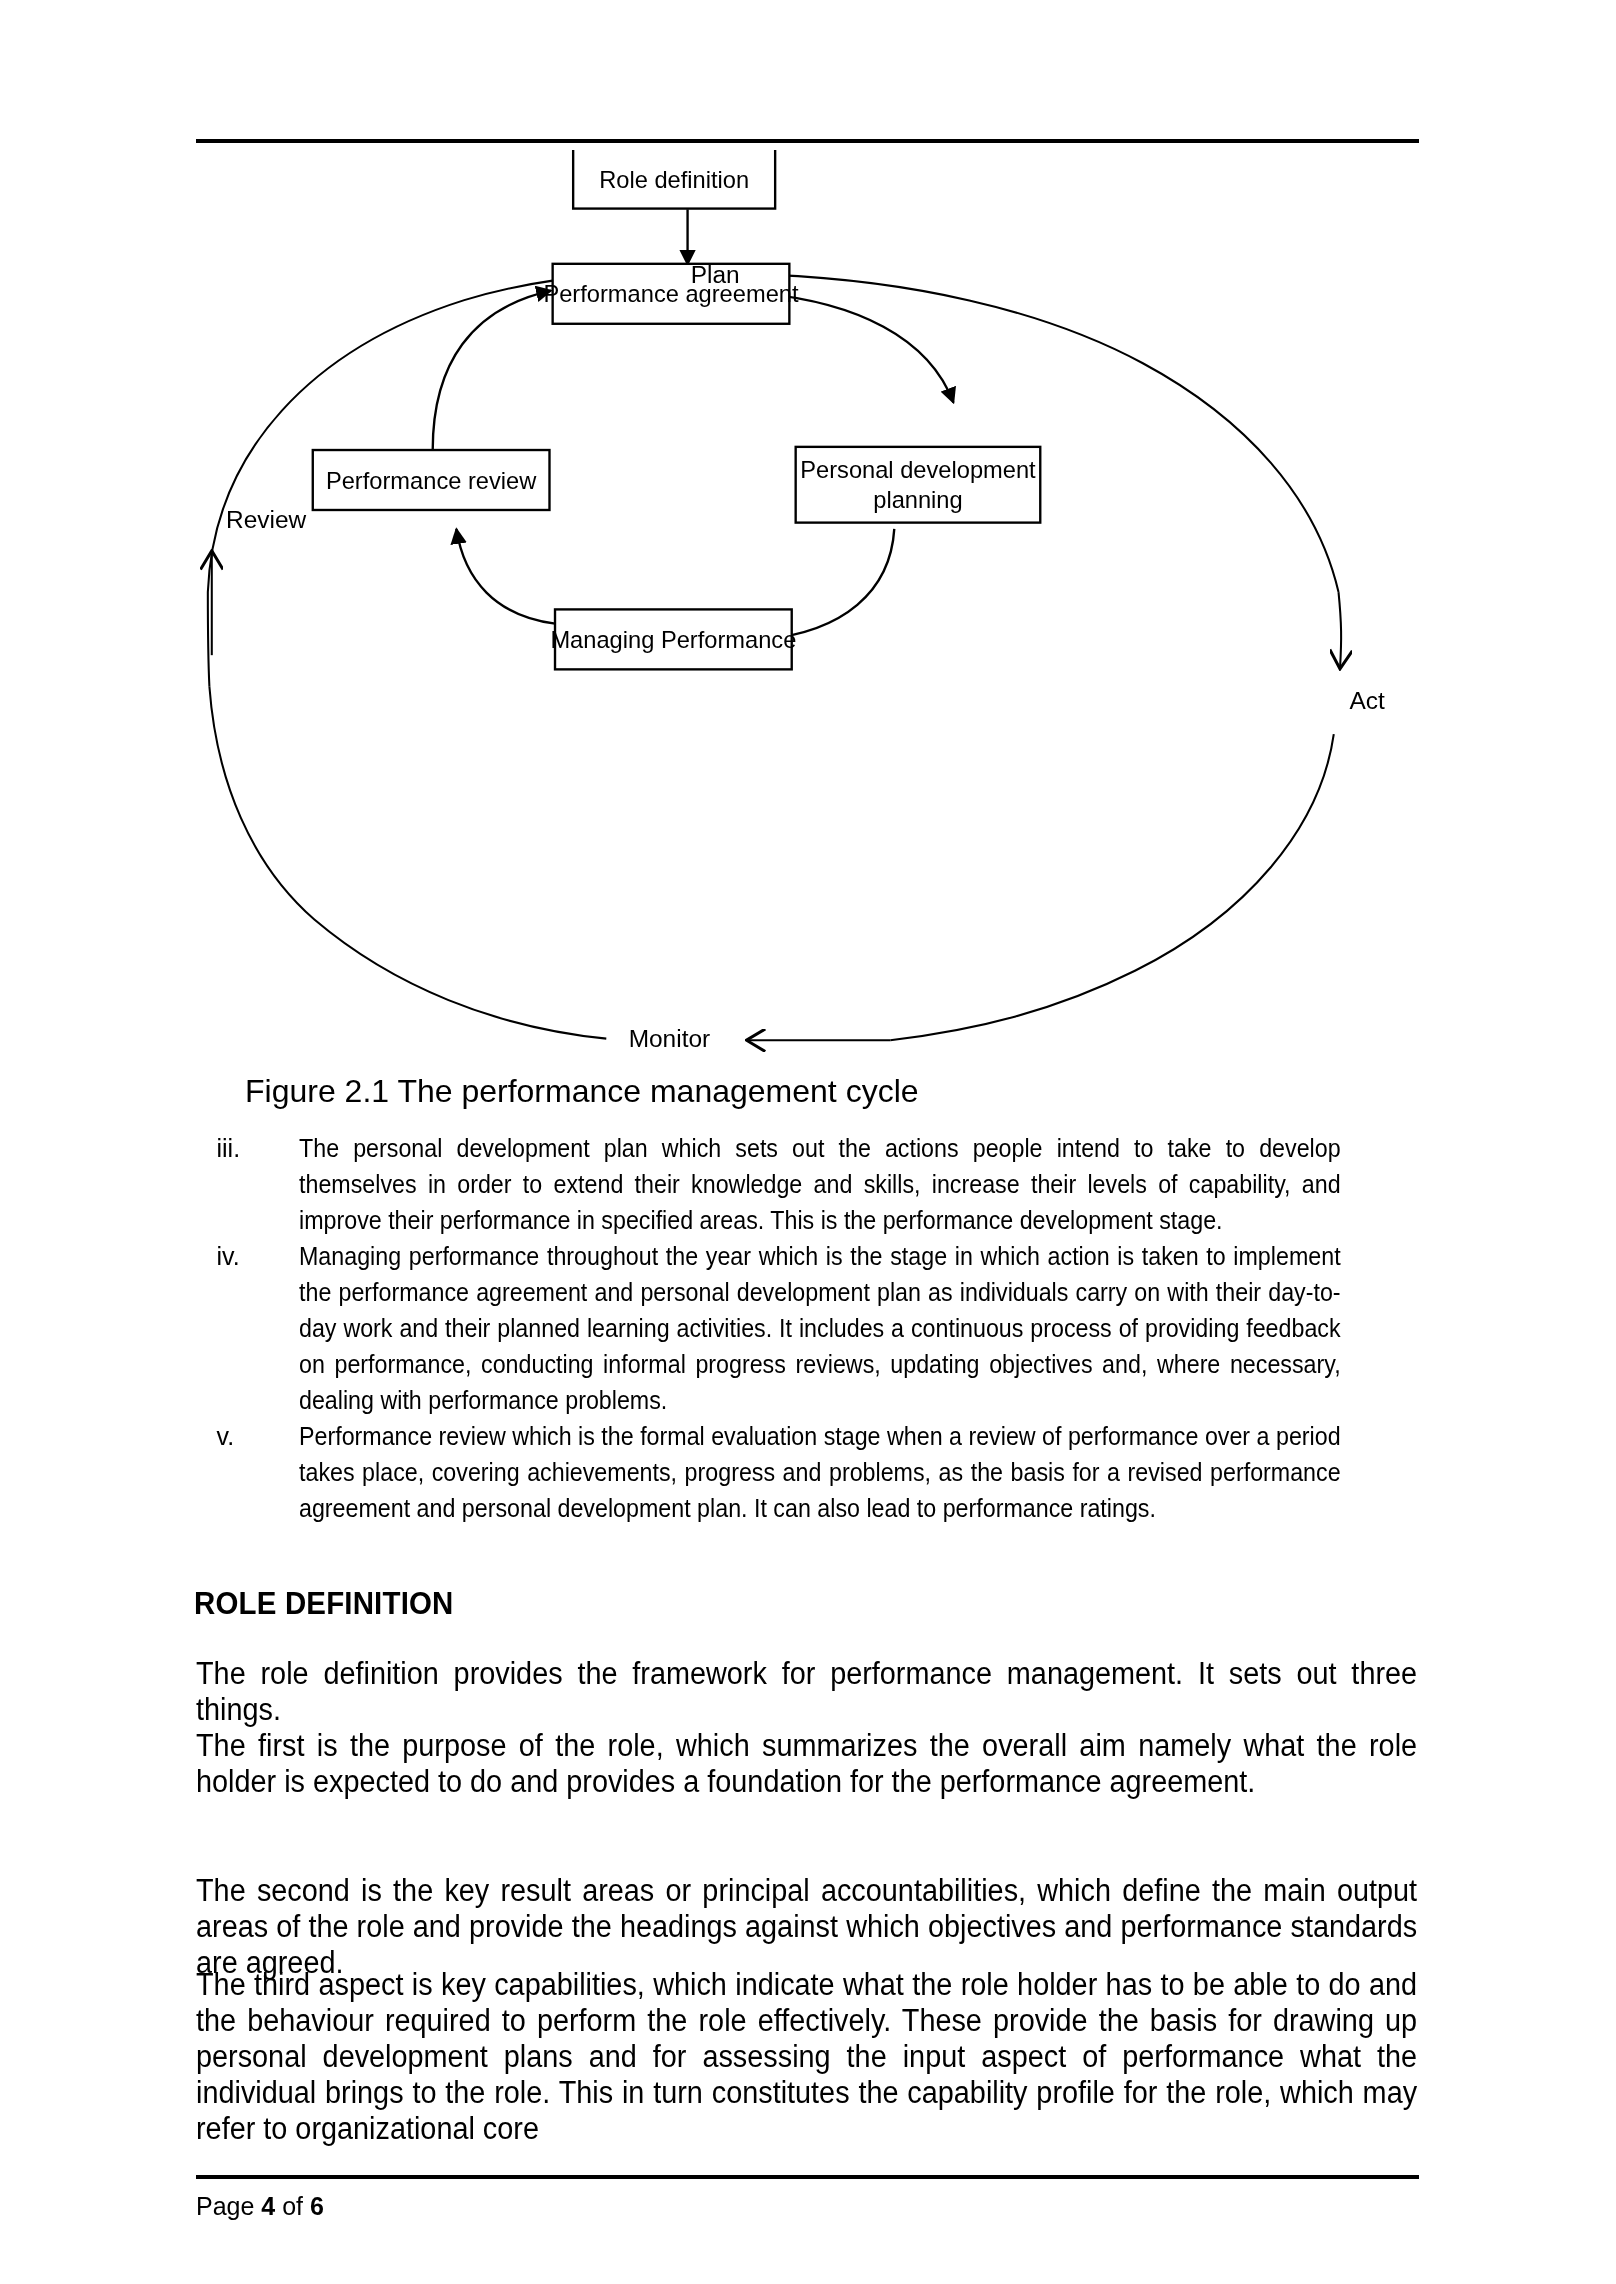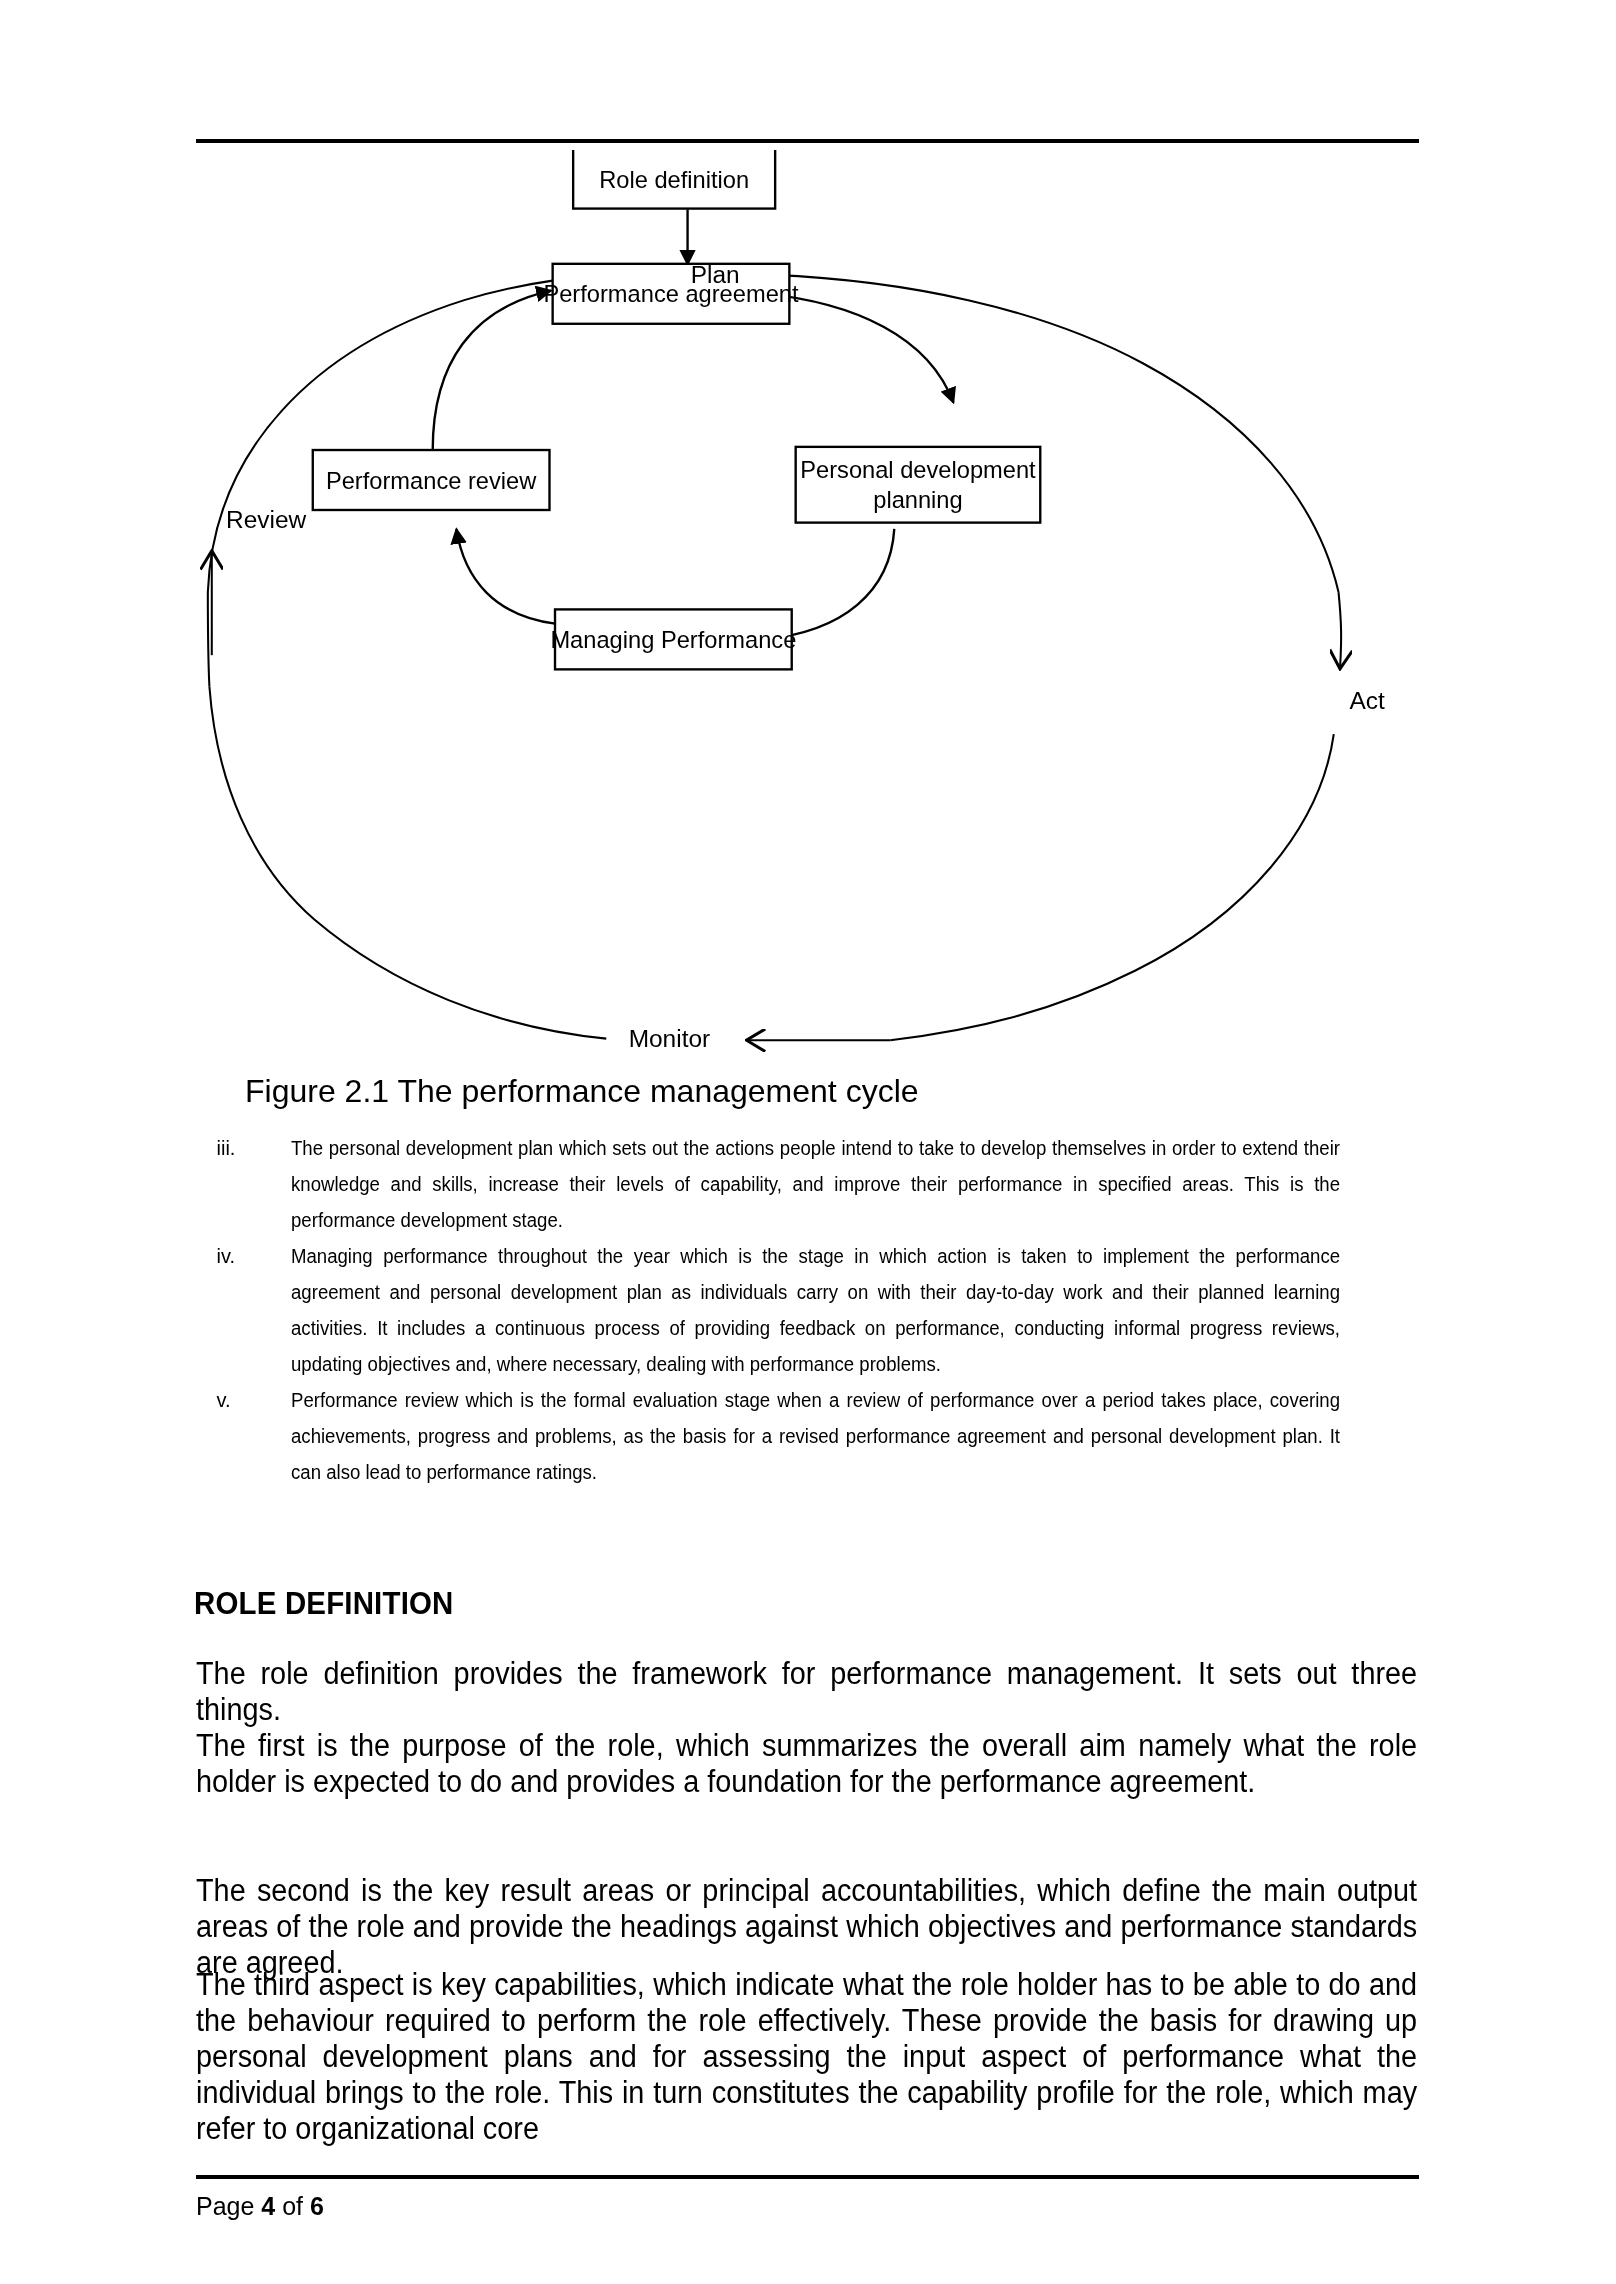--- a/index.html
+++ b/index.html
@@ -89,22 +89,23 @@
 
   
   .list {
     position: absolute;
     left: 196px;
     top: 1130px;
     width: 1223px;
   }
   .list-item {
     display: flex;
-    font-size: 20px;
+    font-size: 25px;
     line-height: 36px;
+    gap: 8px;
   }
   .list-marker {
     width: 95px;
     flex: 0 0 95px;
     padding-left: 20.5px;
     box-sizing: border-box;
   }
   .list-text {
     flex: 1 1 auto;
     text-align: justify;

